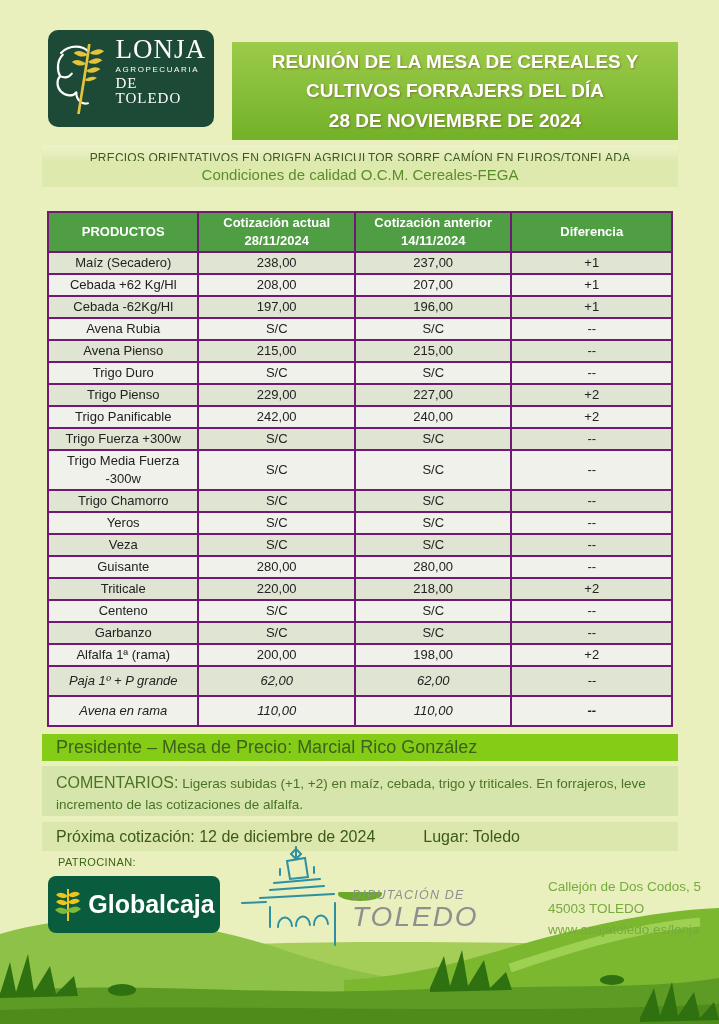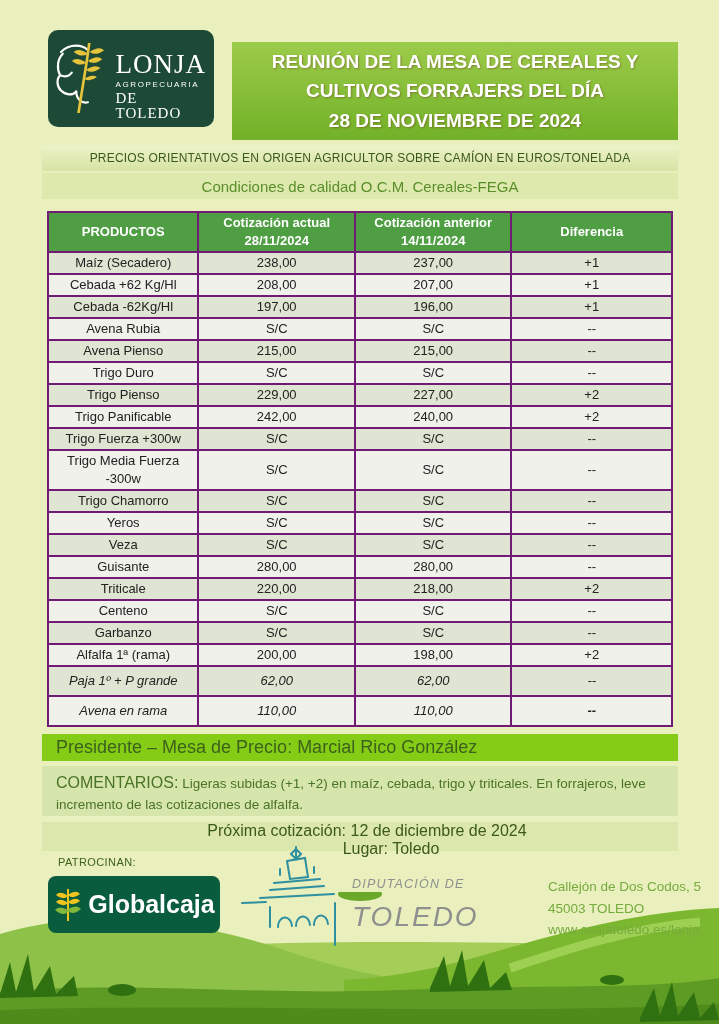--- a/index.html
+++ b/index.html
@@ -6,42 +6,42 @@
   html,body { background:#cfd6a8; }
   .page {
     position:relative; width:719px; height:1024px; margin:0 auto;
     background:#e9efbd; overflow:hidden;
     font-family:"Liberation Sans", sans-serif;
   }
   
   .logo-box {
     position:absolute; left:48px; top:30px; width:166px; height:97px;
     background:#1d4937; border-radius:10px;
-    display:flex; align-items:flex-end; padding:6px 8px 6px 4px; gap:6px;
+    display:flex; align-items:flex-start; padding:6px 8px 6px 4px; gap:6px;
   }
   .logo-text { color:#fff; text-align:left; line-height:1; }
   .logo-l1 { font-family:"Liberation Serif", serif; font-size:27px; letter-spacing:1px; }
   .logo-l2 { font-size:8px; letter-spacing:1.6px; margin-top:3px; }
   .logo-l3 { font-family:"Liberation Serif", serif; font-size:15px; letter-spacing:1px; margin-top:2px; }
   .title-box {
     position:absolute; left:232px; top:42px; width:446px; height:98px;
     background:linear-gradient(#9ccb4a,#72b128);
     display:flex; align-items:center; justify-content:center; text-align:center;
     color:#fff; font-weight:bold; font-size:19px; line-height:1.55;
     text-shadow:1px 1px 2px rgba(110,55,30,.45);
   }
   
   .bar { position:absolute; left:42px; width:636px; display:flex; align-items:center; }
   .bar-precios {
     top:145px; height:26px; justify-content:center;
     background:linear-gradient(#edf3c9,#d5e3a3);
     color:#3c591d; font-size:12px; font-weight:500; letter-spacing:.2px;
   }
   .bar-cond {
-    top:173px; height:26px; justify-content:center;
+    top:161px; height:26px; justify-content:center;
     background:#dde9ad; color:#5b8e2b; font-size:15px;
   }
   
   table.prices {
     position:absolute; left:47px; top:211px; width:626px;
     border-collapse:separate; border-spacing:2px; background:#701a75;
   }
   table.prices th {
     background:#4f9e44; color:#fff; font-size:13px; font-weight:bold;
     height:38px; line-height:1.35; padding:1px 2px; text-align:center;
@@ -59,40 +59,40 @@
     top:734px; height:27px; background:#84cc16;
     color:#3e611c; font-size:18px; padding-left:14px;
   }
   .bar-comentarios {
     top:766px; height:50px; background:#d6e5ab;
     display:block; padding:5px 14px; color:#4a7326; font-size:13.5px; line-height:1.5;
   }
   .bar-comentarios .c-label { font-size:16px; }
   .bar-proxima {
     top:822px; height:29px; background:#dbe7ac;
-    color:#3c591d; font-size:16px; padding-left:14px;flex-direction:column;
+    color:#3c591d; font-size:16px; padding-left:14px;
   }
   .bar-proxima .lugar { margin-left:48px; }
   
   .patrocinan {
     position:absolute; left:58px; top:856px;
     color:#3e611c; font-size:11px; letter-spacing:.4px;
   }
   .globalcaja {
     position:absolute; left:48px; top:876px; width:172px; height:57px;
     background:#0a5c3e; border-radius:8px;
     display:flex; align-items:center; justify-content:center; gap:5px;
     color:#fff; font-size:25px; font-weight:600; z-index:5;
   }
   .diputacion {
     position:absolute; left:240px; top:845px; display:flex; align-items:flex-end; z-index:5;font-style:italic;
   }
   .dip-text { color:#8f8f8f; line-height:1; padding-bottom:16px; }
   .dip-l1 { font-size:12.5px; letter-spacing:1.2px; }
-  .dip-l2 { font-size:28px; letter-spacing:2px; margin-top:13px; }
+  .dip-l2 { font-size:28px; letter-spacing:2px; margin-top:2px; }
   .address {
     position:absolute; right:18px; top:876px; text-align:left;
     color:#76ab3d; font-size:13.5px; line-height:1.6; z-index:5;
   }
   .hills { position:absolute; left:0; bottom:0; width:719px; height:132px; z-index:1; }
 </style>
 </head>
 <body>
 
 <div class="page">

